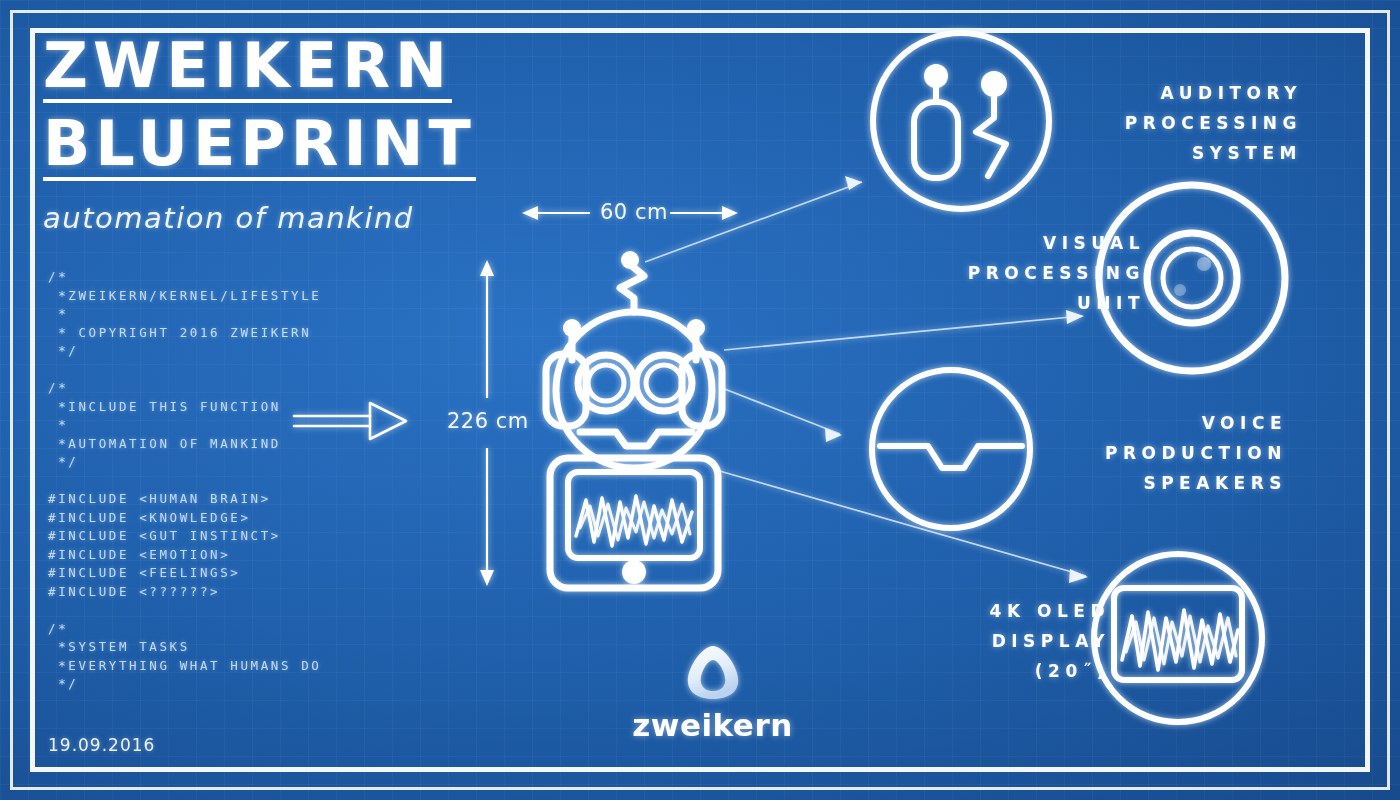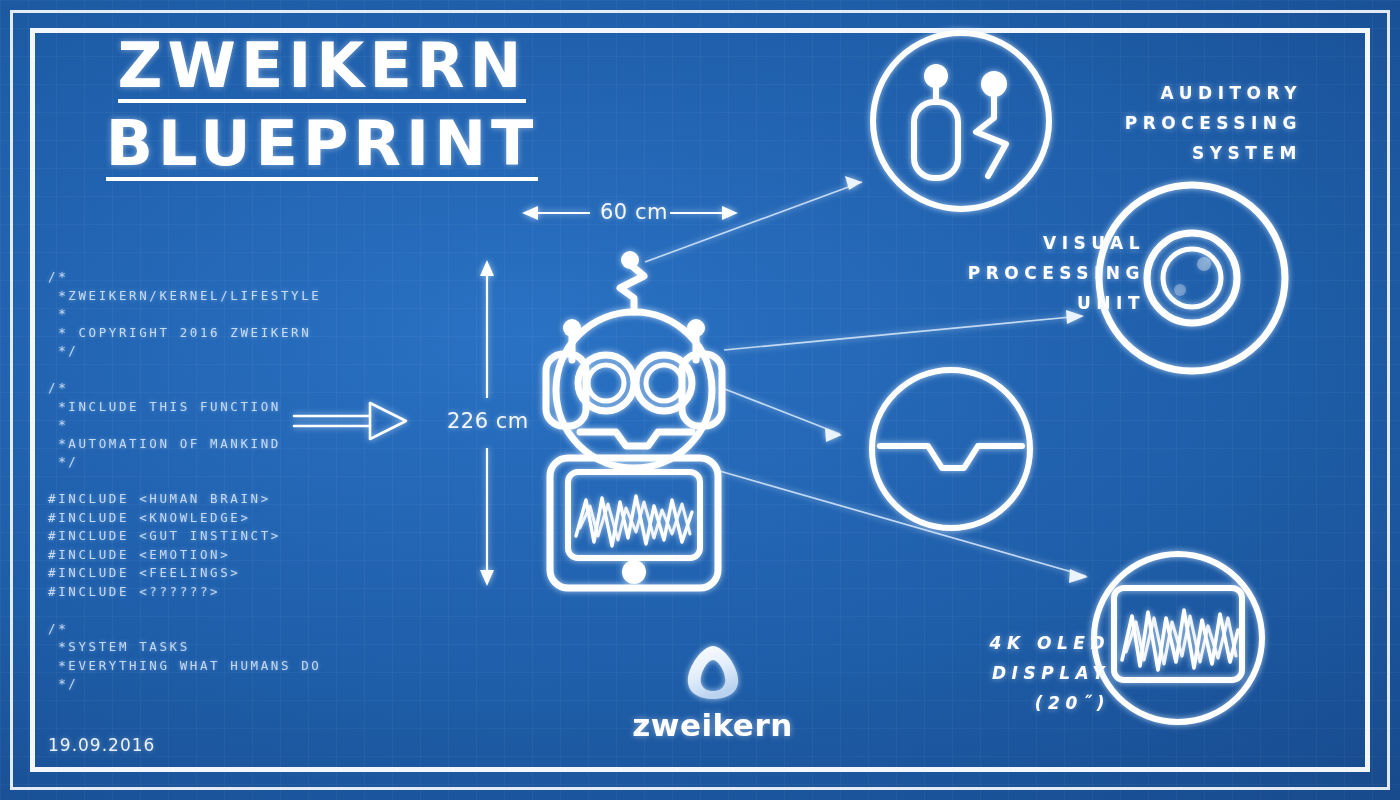--- a/index.html
+++ b/index.html
@@ -22,21 +22,21 @@
     position: absolute; left: 10px; top: 10px;
     width: 1380px; height: 780px;
     border: 3px solid rgba(255,255,255,0.88);
   }
   .frame-inner {
     position: absolute; left: 30px; top: 28px;
     width: 1340px; height: 744px;
     border: 5px solid rgba(255,255,255,0.95);
   }
   
-  .title-block { position: absolute; left: 62px; top: 34px; width: 520px; text-align: center; }
+  .title-block { position: absolute; left: 43px; top: 34px; width: 520px; }
   .t-line {
     font-family: "DejaVu Sans", sans-serif;
     font-weight: 700;
     font-size: 62px;
     letter-spacing: 5px;
     color: #ffffff;
     line-height: 1.02;
     text-shadow: 0 0 6px rgba(255,255,255,0.45);
     border-bottom: 4px solid #ffffff;
     display: inline-block;
@@ -89,21 +89,21 @@
     letter-spacing: 5.5px;
     line-height: 30px;
     color: #ffffff;
     text-shadow: 0 0 6px rgba(200,225,255,0.6);
     text-align: right;
     white-space: pre-line;
   }
   #callout-auditory  { left: 1072px; top: 78px;  width: 230px; }
   #callout-visual    { left: 930px;  top: 228px; width: 215px; }
   #callout-voice     { left: 1082px; top: 408px; width: 205px; }
-  #callout-display   { left: 915px;  top: 628px; width: 195px; font-style: italic; }
+  #callout-display   { left: 915px;  top: 596px; width: 195px; }
   
   .logo-wrap { position: absolute; left: 630px; top: 643px; width: 165px; text-align: center; }
   .logo-text {
     font-family: "DejaVu Sans", sans-serif;
     font-size: 31px; font-weight: 700;
     letter-spacing: 0.5px;
     color: #ffffff;
     margin-top: 2px;
     text-shadow: 0 0 6px rgba(255,255,255,0.45);
   }
@@ -122,20 +122,21 @@
 <body>
 
 <div id="stage">
 
   <div class="frame-outer"></div>
   <div class="frame-inner"></div>
 
   <div class="title-block">
     <div class="t-line">ZWEIKERN</div>
     <div class="t-line second">BLUEPRINT</div>
+    <div class="t-sub">automation of mankind</div>
   </div>
 
   <div class="code-block" id="code-block"><span class="cl">/*</span><span class="cl"> *ZWEIKERN/KERNEL/LIFESTYLE</span><span class="cl"> *</span><span class="cl"> * COPYRIGHT 2016 ZWEIKERN</span><span class="cl"> */</span><span class="gap"></span><span class="cl">/*</span><span class="cl"> *INCLUDE THIS FUNCTION</span><span class="cl"> *</span><span class="cl"> *AUTOMATION OF MANKIND</span><span class="cl"> */</span><span class="gap"></span><span class="cl">#INCLUDE &lt;HUMAN BRAIN&gt;</span><span class="cl">#INCLUDE &lt;KNOWLEDGE&gt;</span><span class="cl">#INCLUDE &lt;GUT INSTINCT&gt;</span><span class="cl">#INCLUDE &lt;EMOTION&gt;</span><span class="cl">#INCLUDE &lt;FEELINGS&gt;</span><span class="cl">#INCLUDE &lt;??????&gt;</span><span class="gap"></span><span class="cl">/*</span><span class="cl"> *SYSTEM TASKS</span><span class="cl"> *EVERYTHING WHAT HUMANS DO</span><span class="cl"> */</span></div>
 
   <svg class="big-arrow gl" width="120" height="44" viewBox="0 0 120 44">
     <path d="M2 16 H78 M2 26 H78" stroke="#ffffff" stroke-width="2.6" fill="none" stroke-linecap="round"></path>
     <path d="M78 3 L114 21 L78 39 Z" stroke="#ffffff" stroke-width="2.6" fill="none" stroke-linejoin="round"></path>
   </svg>
 
   <svg class="gl" style="position:absolute;left:520px;top:198px;" width="220" height="30" viewBox="0 0 220 30">
@@ -239,20 +240,23 @@
       <path d="M38 104 L48 74 L56 112 L66 70 L76 116 L84 74 L94 108 L102 68 L112 114 L120 78 L130 110 L140 70 L148 108" stroke-width="3.2" opacity="0.9"></path>
     </g>
   </svg>
 
   <div class="callout" id="callout-auditory">AUDITORY
 PROCESSING
 SYSTEM</div>
   <div class="callout" id="callout-visual">VISUAL
 PROCESSING
 UNIT</div>
+  <div class="callout" id="callout-voice">VOICE
+PRODUCTION
+SPEAKERS</div>
   <div class="callout" id="callout-display">4K OLED
 DISPLAY
 (20˝)</div>
 
   <div class="logo-wrap">
     <svg class="gl" width="62" height="58" viewBox="0 0 62 58">
       <defs>
         <linearGradient id="lg" x1="0" y1="0" x2="0.4" y2="1">
           <stop offset="0%" stop-color="#ffffff"></stop>
           <stop offset="55%" stop-color="#e3eefb"></stop>

